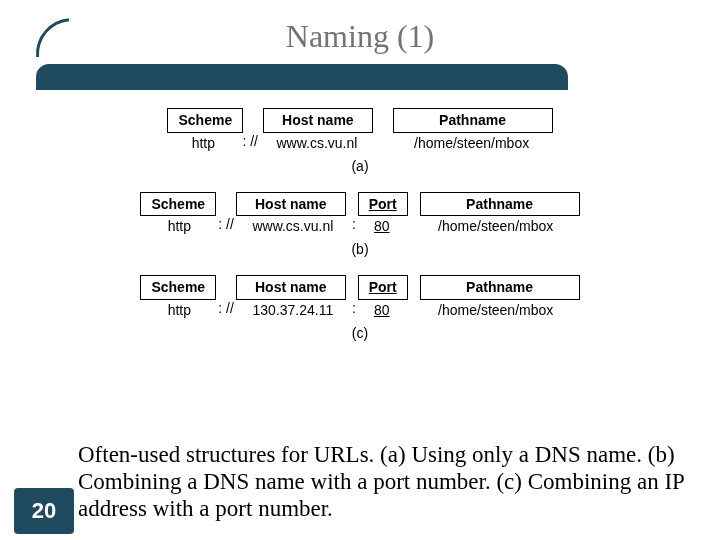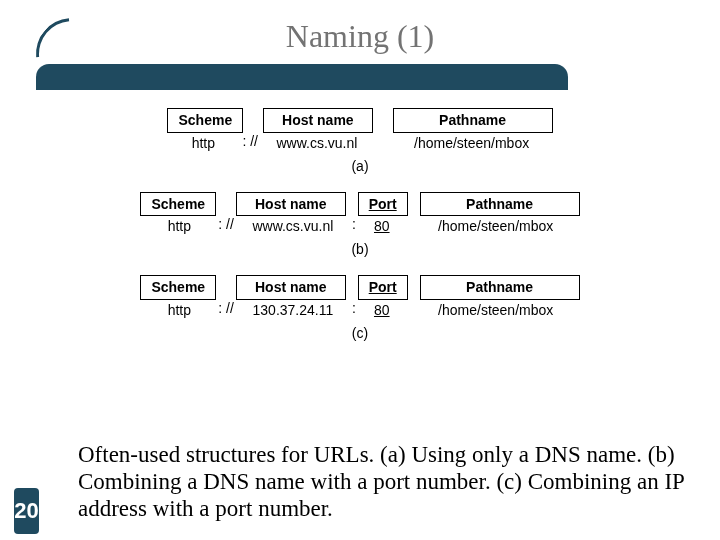--- a/index.html
+++ b/index.html
@@ -89,21 +89,21 @@
   }
   .caption {
     font-size: 23px;
     color: #000;
     line-height: 1.18;
   }
   .page-num {
     position: absolute;
     left: 14px;
     bottom: 6px;
-    width: 25px;
+    width: 60px;
     height: 46px;
     background: #1f4a5f;
     color: #fff;
     font-family: Arial, Helvetica, sans-serif;
     font-size: 22px;
     font-weight: bold;
     display: flex;
     align-items: center;
     justify-content: center;
     border-radius: 4px;

